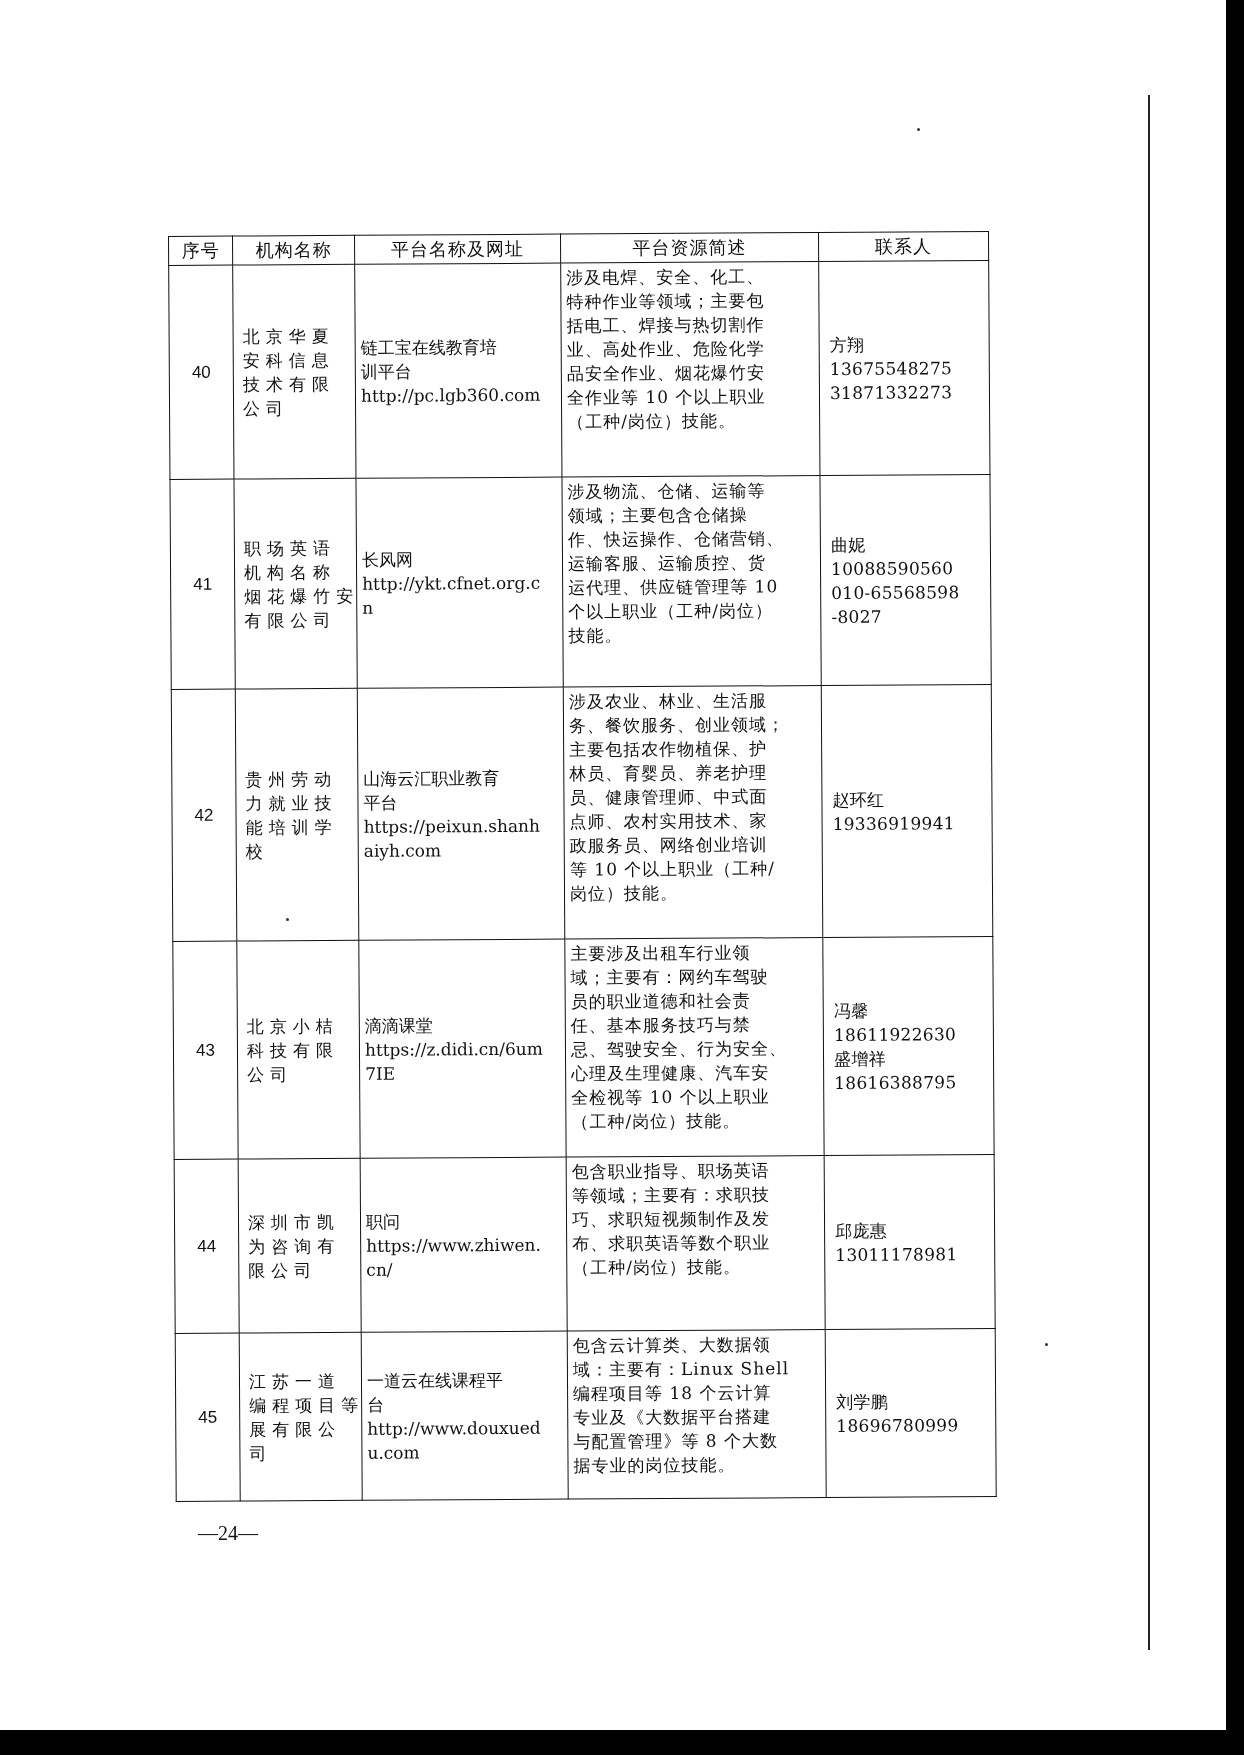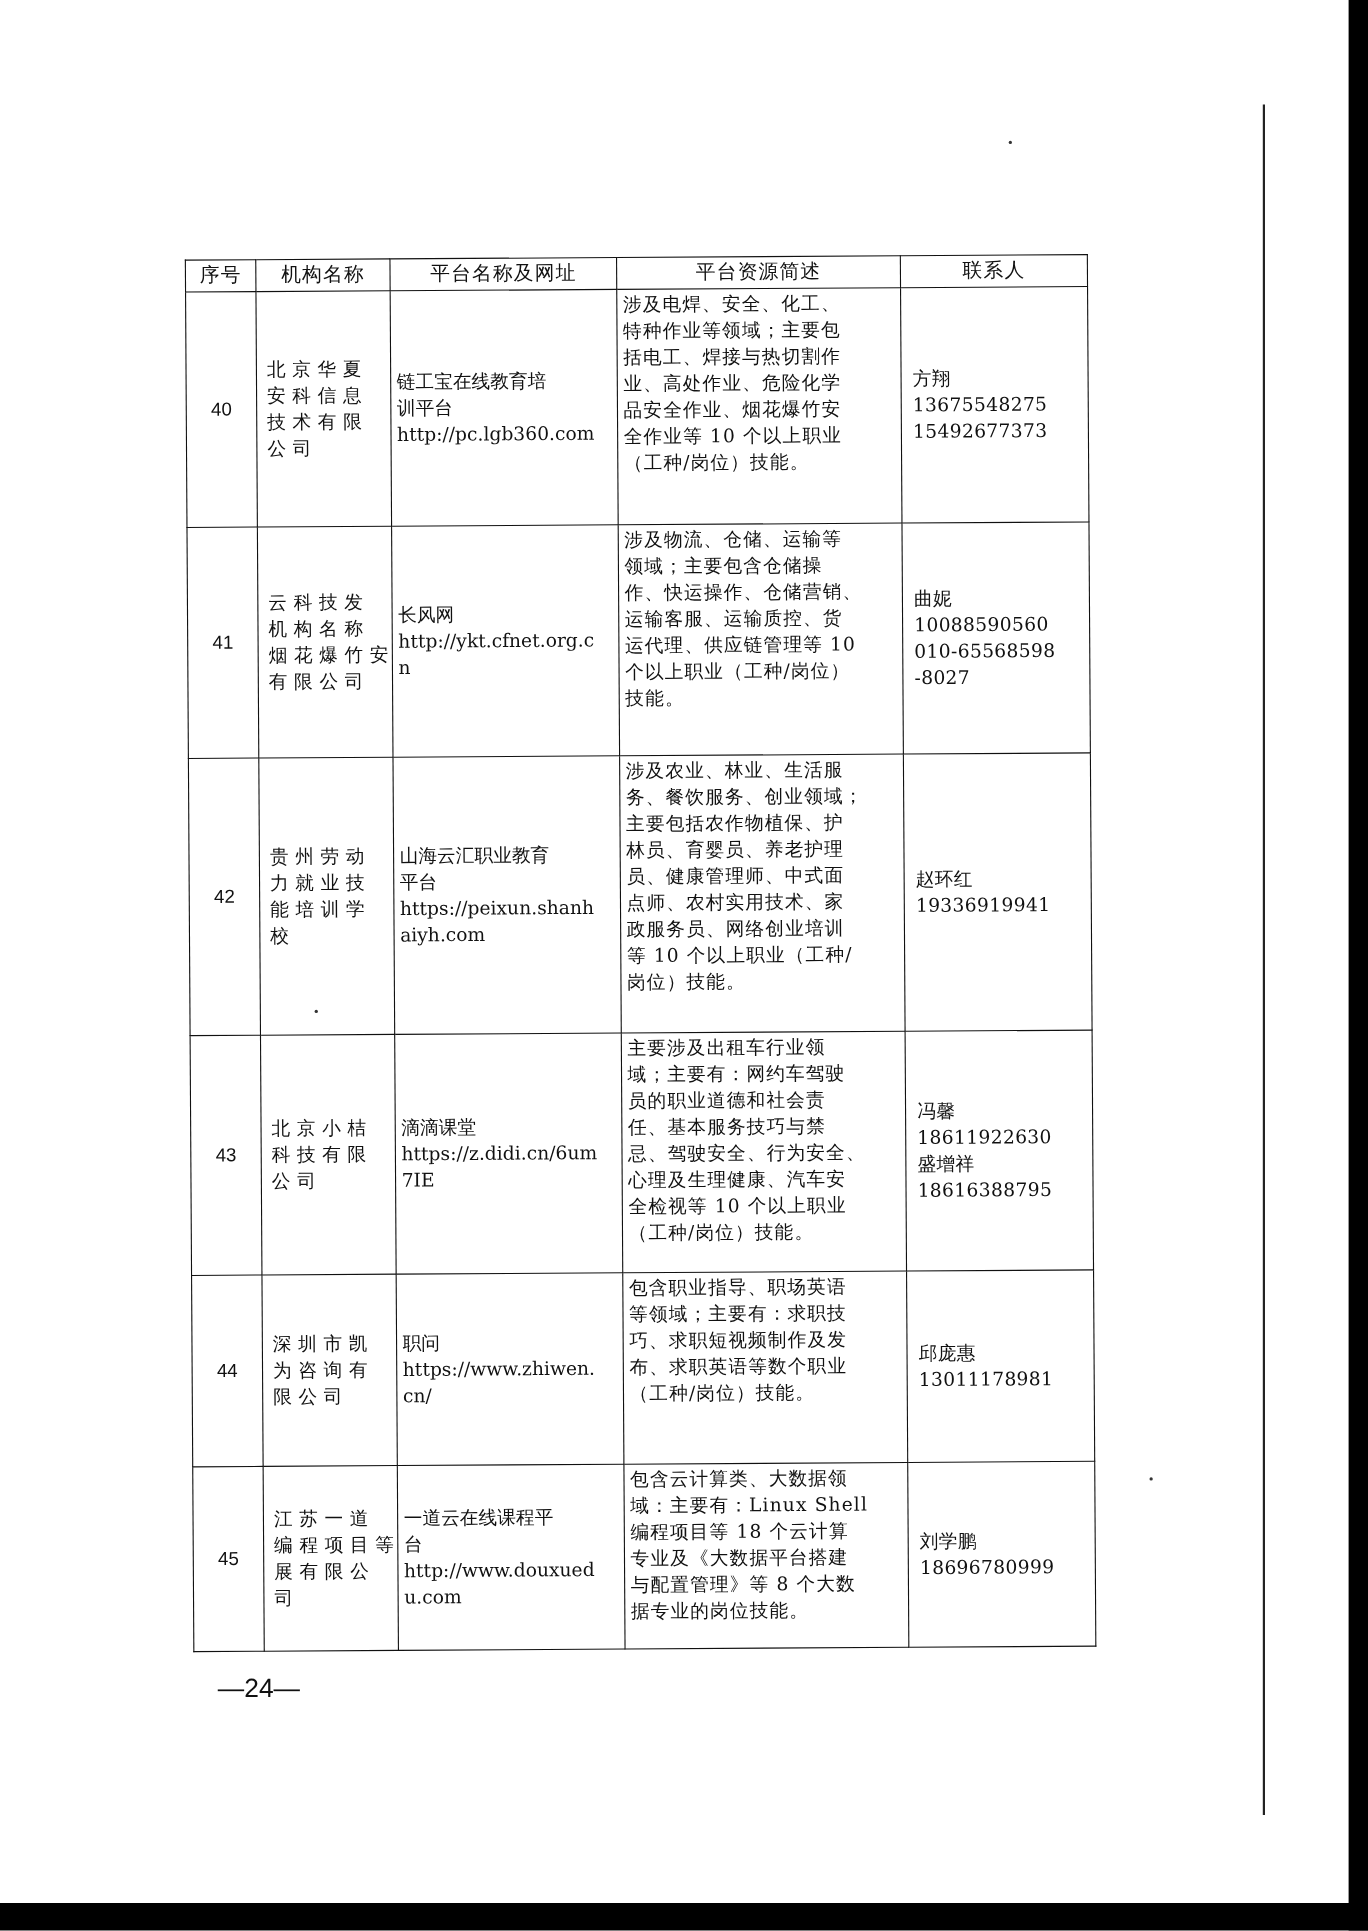--- a/index.html
+++ b/index.html
@@ -30,22 +30,22 @@
     border: 1.6px solid #111; vertical-align: middle;
     font-size: 17px; line-height: 24px; padding: 2px 5px;
   }
   th { font-weight: normal; font-size: 18px; height: 24px; text-align: center; letter-spacing: 1px; }
   td.seq { text-align: center; font-family: "Liberation Sans", sans-serif; font-size: 17px; }
   td.org { letter-spacing: 6px; padding-left: 9px; }
   td.desc { vertical-align: top; letter-spacing: 1px; }
   td.contact { letter-spacing: 0.3px; padding-left: 10px; }
   .line { display: block; white-space: nowrap; }
   .page-number {
-    position: absolute; left: 198px; top: 1522px; font-size: 24px;
-    font-family: Liberation Sans, sans-serif;
+    position: absolute; left: 198px; top: 1522px; font-size: 20px;
+    font-family: Liberation Serif, serif;
   }
 </style>
 </head>
 <body>
 
 <div class="right-edge"></div>
 <div class="right-line"></div>
 <div class="bottom-band"></div>
 <div class="dot" style="left:917px; top:128px;"></div>
 <div class="dot" style="left:1045px; top:1343px;"></div>
@@ -88,27 +88,27 @@
             <span class="line">特种作业等领域；主要包</span>
             <span class="line">括电工、焊接与热切割作</span>
             <span class="line">业、高处作业、危险化学</span>
             <span class="line">品安全作业、烟花爆竹安</span>
             <span class="line">全作业等 10 个以上职业</span>
             <span class="line">（工种/岗位）技能。</span>
           </td>
           <td class="contact">
             <span class="line">方翔</span>
             <span class="line">13675548275</span>
-            <span class="line">15492677373</span>
+            <span class="line">31871332273</span>
           </td>
         </tr>
         <tr style="height: 210px;">
           <td class="seq">41</td>
           <td class="org">
-            <span class="line">云科技发</span>
+            <span class="line">职场英语</span>
             <span class="line">机构名称</span>
             <span class="line">烟花爆竹安</span>
             <span class="line">有限公司</span>
           </td>
           <td class="platform">
             <span class="line">长风网</span>
             <span class="line">http://ykt.cfnet.org.c</span>
             <span class="line">n</span>
           </td>
           <td class="desc">

